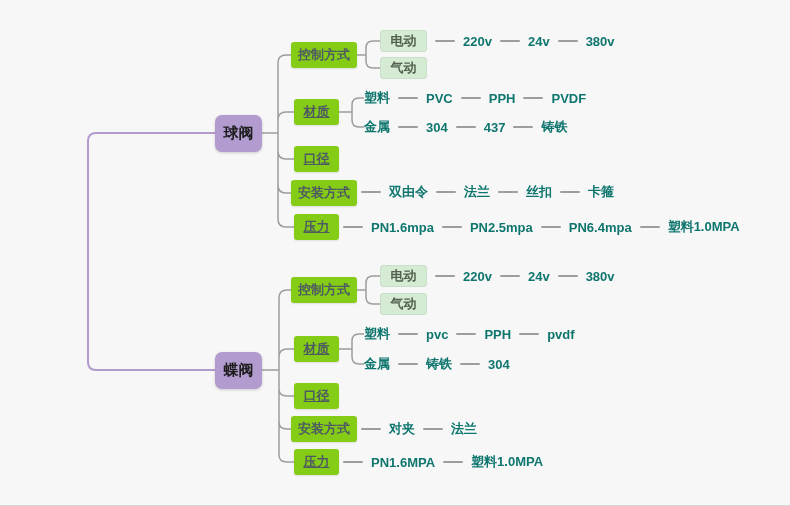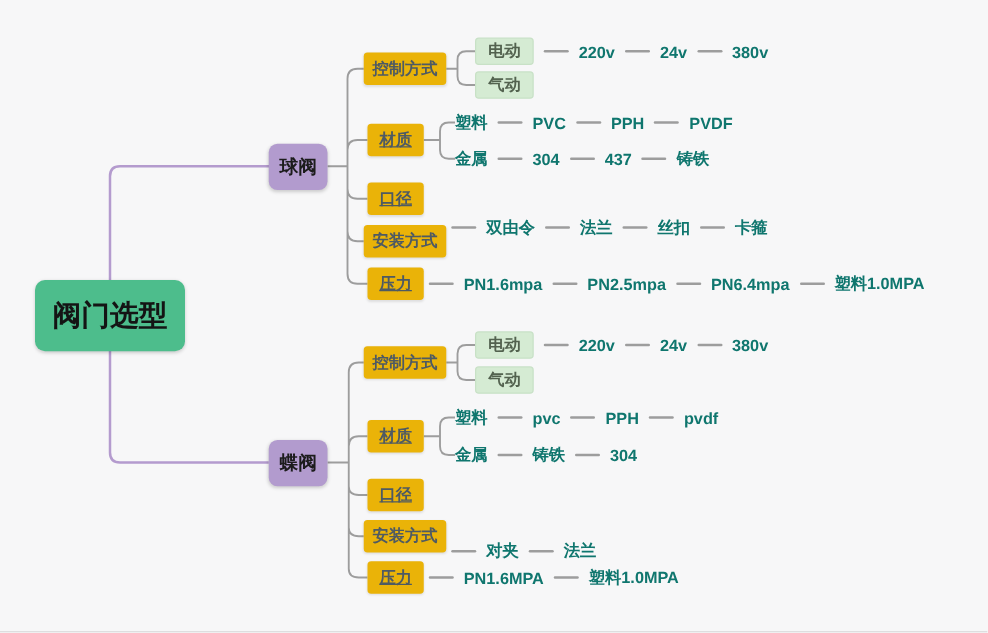--- a/index.html
+++ b/index.html
@@ -17,21 +17,21 @@
     background:#4dbd8c; border-radius:8px;
     font-size:23px; font-weight:bold; color:#141414;
     box-shadow:0 1px 3px rgba(0,0,0,.18);
   }
   .node-purple {
     width:47px; height:37px; background:#b29bce; border-radius:7px;
     font-size:15px; font-weight:bold; color:#1c1c1c;
     box-shadow:0 1px 3px rgba(0,0,0,.18);
   }
   .node-blue {
-    height:26px; background:#eab308; border-radius:3px;
+    height:26px; background:#84cc16; border-radius:3px;
     font-size:13px; font-weight:bold; color:#4e5a63;
     box-shadow:0 1px 2px rgba(0,0,0,.10);
   }
   .blue-wide { width:66px; }
   .blue-narrow { width:45px;text-decoration:underline; }
   .leaf-green {
     width:47px; height:22px; background:#d5ebd3; border:1px solid #c8e1c6;
     border-radius:3px; font-size:13px; font-weight:bold; color:#53624f;
     display:flex; align-items:center; justify-content:center; flex:none;
     box-sizing:border-box;
@@ -72,21 +72,20 @@
       M279 370 V422 Q279 429 287 429 H291
       M279 370 V455 Q279 462 287 462 H294
       M357 290 H366
       M366 290 V283 Q366 276 373 276 H380
       M366 290 V297 Q366 304 373 304 H380
       M339 349 H352
       M352 349 V341 Q352 334 359 334 H364
       M352 349 V357 Q352 364 359 364 H364"></path>
   </svg>
 
-  <div class="node node-root">阀门选型</div>
 
   <div class="node node-purple" style="left:215px; top:115px;">球阀</div>
   <div class="node node-purple" style="left:215px; top:352px;">蝶阀</div>
 
   <div class="node node-blue blue-wide" style="left:291px; top:42px;">控制方式</div>
   <div class="node node-blue blue-narrow" style="left:294px; top:99px;">材质</div>
   <div class="node node-blue blue-narrow" style="left:294px; top:146px;">口径</div>
   <div class="node node-blue blue-wide" style="left:291px; top:180px;">安装方式</div>
   <div class="node node-blue blue-narrow" style="left:294px; top:214px;">压力</div>
 
@@ -115,21 +114,21 @@
   <div class="chain-row" style="left:364px; top:127px;">
     <span class="chain-text">金属</span>
     <span class="dash"></span>
     <span class="chain-text">304</span>
     <span class="dash"></span>
     <span class="chain-text">437</span>
     <span class="dash"></span>
     <span class="chain-text">铸铁</span>
   </div>
 
-  <div class="chain-row" style="left:361px; top:182px;">
+  <div class="chain-row" style="left:361px; top:192px;">
     <span class="dash"></span>
     <span class="chain-text">双由令</span>
     <span class="dash"></span>
     <span class="chain-text">法兰</span>
     <span class="dash"></span>
     <span class="chain-text">丝扣</span>
     <span class="dash"></span>
     <span class="chain-text">卡箍</span>
   </div>
 
@@ -173,21 +172,21 @@
     <span class="chain-text">pvdf</span>
   </div>
   <div class="chain-row" style="left:364px; top:364px;">
     <span class="chain-text">金属</span>
     <span class="dash"></span>
     <span class="chain-text">铸铁</span>
     <span class="dash"></span>
     <span class="chain-text">304</span>
   </div>
 
-  <div class="chain-row" style="left:361px; top:429px;margin-top:12px;">
+  <div class="chain-row" style="left:361px; top:429px;">
     <span class="dash"></span>
     <span class="chain-text">对夹</span>
     <span class="dash"></span>
     <span class="chain-text">法兰</span>
   </div>
 
   <div class="chain-row" style="left:343px; top:462px;">
     <span class="dash"></span>
     <span class="chain-text">PN1.6MPA</span>
     <span class="dash"></span>

